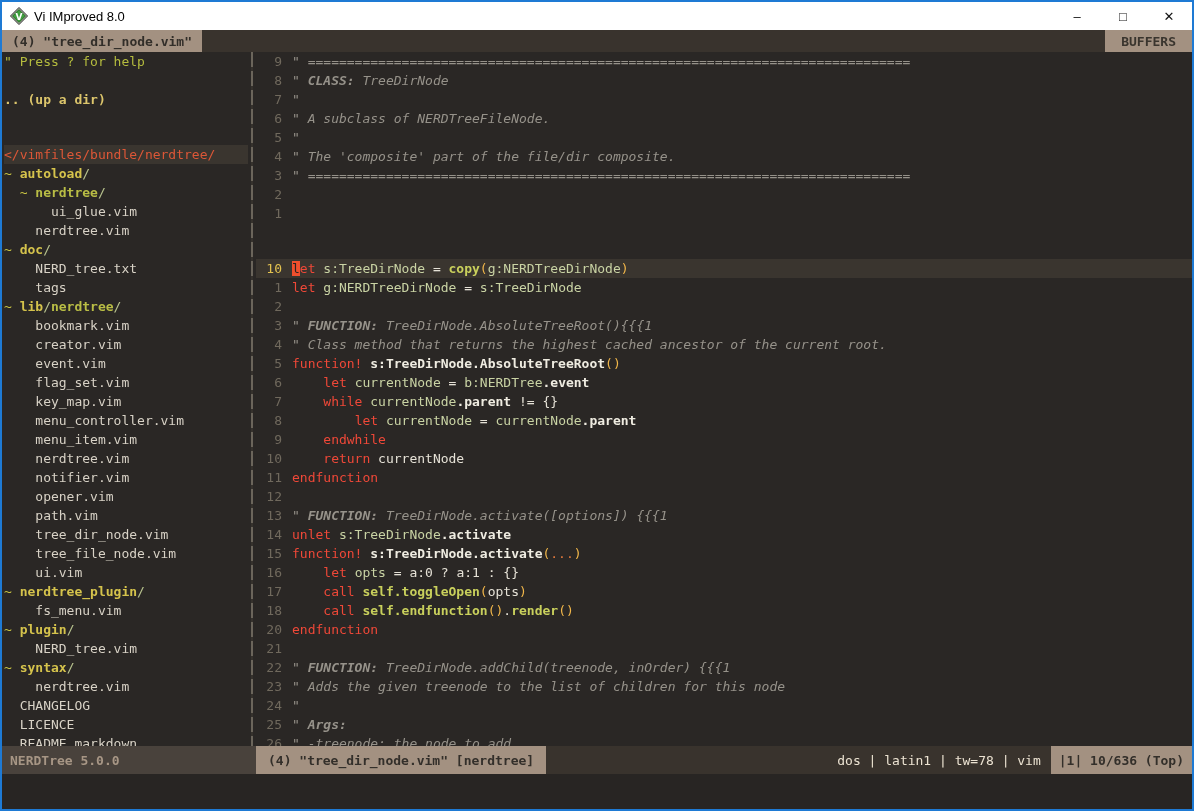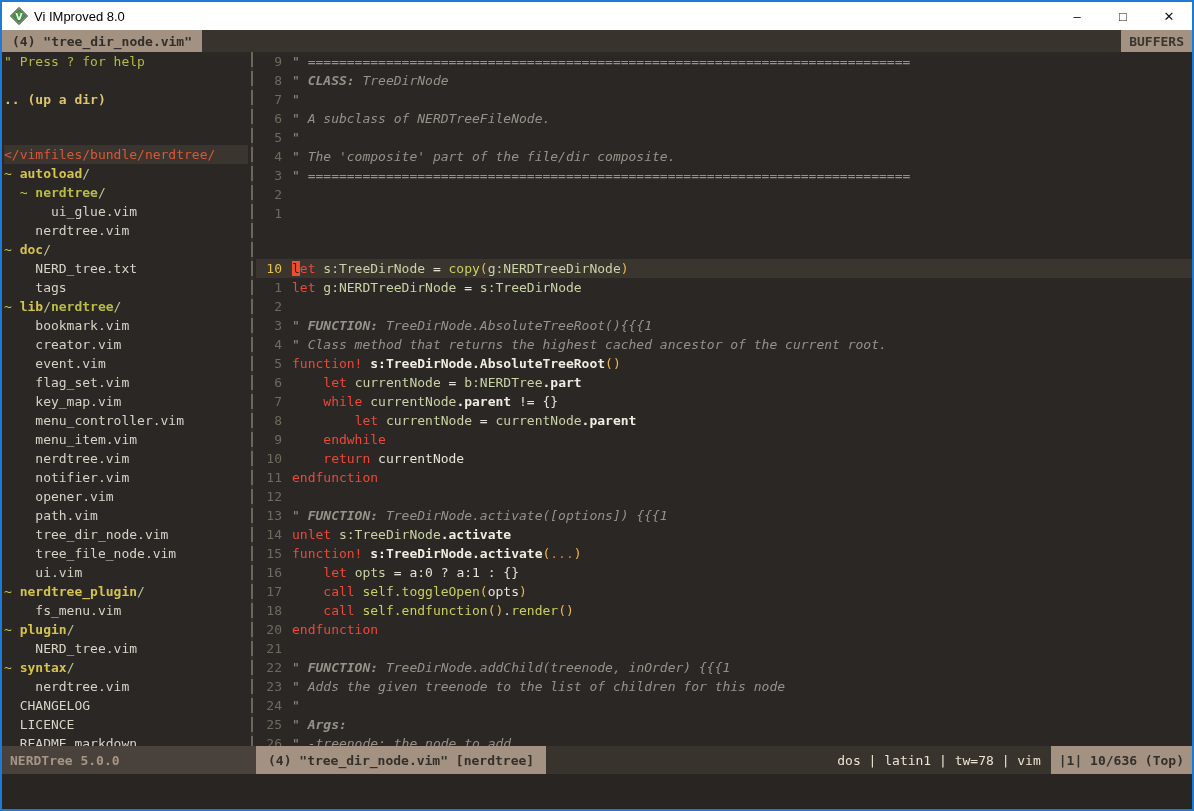--- a/index.html
+++ b/index.html
@@ -13,21 +13,21 @@
     font-family:"Liberation Sans",sans-serif;font-size:13px;color:#000;}
   .titlebar .appicon{width:18px;height:18px;margin:0 6px 0 8px;flex:0 0 auto;}
   .titlebar .title{flex:1 1 auto;}
   .wctrl{width:46px;height:28px;display:flex;align-items:center;justify-content:center;
     color:#111;font-size:13px;cursor:default;}
   
   .tabline{height:22px;background:#39332d;display:flex;align-items:stretch;flex:0 0 auto;
     font-size:13px;font-weight:bold;}
   .tab-active{background:#a39181;color:#322e29;padding:0 10px;display:flex;align-items:center;white-space:pre;}
   .tabfill{flex:1 1 auto;}
-  .buffers-label{background:#a39181;color:#3a352e;padding:0 8px;display:flex;align-items:center;}
+  .buffers-label{background:#a39181;color:#3a352e;padding:0 16px;display:flex;align-items:center;}
   
   .main{flex:1 1 auto;display:flex;overflow:hidden;background:#2a2725;font-size:13px;line-height:19px;}
   .sidebar{width:246px;flex:0 0 auto;overflow:hidden;padding-left:2px;box-sizing:border-box;}
   .vsep{width:8px;flex:0 0 auto;display:flex;justify-content:center;}
   .vsep-line{width:2px;background:repeating-linear-gradient(#6b655b 0 15px,#35312c 15px 19px);}
   .editor{flex:1 1 auto;overflow:hidden;}
   .trow,.cline{height:19px;white-space:pre;}
   .cursorline{background:#3a352f;margin-top:36px;}
   .cline{display:flex;}
   .gut{width:26px;flex:0 0 auto;text-align:right;color:#70695d;}
@@ -41,21 +41,21 @@
   .c-t-dir{color:#d5c34c;font-weight:bold;}
   .c-t-dirg{color:#b9bd45;font-weight:bold;}
   .c-t-slash{color:#b9c48f;}
   .c-t-file{color:#d8d2c6;}
   .c-t-nontext{color:#56514a;}
   
   .c-cm{color:#96928a;font-style:italic;}
   .c-cmb{color:#96928a;font-style:italic;font-weight:bold;}
   .c-kw{color:#ef4838;}
   .c-id{color:#c9d3a4;}
-  .c-fn{color:#c9d05c;font-weight:normal;}
+  .c-fn{color:#c9d05c;font-weight:bold;}
   .c-br{color:#f2b74a;}
   .c-no{color:#e6e2d7;}
   .c-pb{color:#efece1;font-weight:bold;}
   .c-sp{color:#e2793c;}
   .c-cursor{background:#ef4f2d;color:#2b2220;}
   
   .statusline{height:28px;flex:0 0 auto;display:flex;align-items:stretch;font-size:13px;background:#39332d;}
   .st-left{width:254px;flex:0 0 auto;background:#49423c;color:#a79685;font-weight:bold;
     display:flex;align-items:center;padding-left:8px;box-sizing:border-box;white-space:pre;}
   .st-active{background:#a39181;color:#332f2a;font-weight:bold;display:flex;align-items:center;
@@ -141,21 +141,21 @@
         <div class="cline"><span class="gut">4</span><span class="ctext"><span class="c-cm">" The 'composite' part of the file/dir composite.</span></span></div>
         <div class="cline"><span class="gut">3</span><span class="ctext"><span class="c-cm">" =============================================================================</span></span></div>
         <div class="cline"><span class="gut">2</span><span class="ctext"></span></div>
         <div class="cline"><span class="gut">1</span><span class="ctext"></span></div>
         <div class="cline cursorline"><span class="gut cur">10</span><span class="ctext"><span class="c-cursor">l</span><span class="c-kw">et</span><span class="c-no"> </span><span class="c-id">s:TreeDirNode</span><span class="c-no"> = </span><span class="c-fn">copy</span><span class="c-br">(</span><span class="c-id">g:NERDTreeDirNode</span><span class="c-br">)</span></span></div>
         <div class="cline"><span class="gut">1</span><span class="ctext"><span class="c-kw">let</span><span class="c-no"> </span><span class="c-id">g:NERDTreeDirNode</span><span class="c-no"> = </span><span class="c-id">s:TreeDirNode</span></span></div>
         <div class="cline"><span class="gut">2</span><span class="ctext"></span></div>
         <div class="cline"><span class="gut">3</span><span class="ctext"><span class="c-cm">" </span><span class="c-cmb">FUNCTION: </span><span class="c-cm">TreeDirNode.AbsoluteTreeRoot(){{{1</span></span></div>
         <div class="cline"><span class="gut">4</span><span class="ctext"><span class="c-cm">" Class method that returns the highest cached ancestor of the current root.</span></span></div>
         <div class="cline"><span class="gut">5</span><span class="ctext"><span class="c-kw">function!</span><span class="c-no"> </span><span class="c-pb">s:TreeDirNode.AbsoluteTreeRoot</span><span class="c-br">()</span></span></div>
-        <div class="cline"><span class="gut">6</span><span class="ctext"><span class="c-no">    </span><span class="c-kw">let</span><span class="c-no"> </span><span class="c-id">currentNode</span><span class="c-no"> = </span><span class="c-id">b:NERDTree</span><span class="c-pb">.part</span></span></div>
+        <div class="cline"><span class="gut">6</span><span class="ctext"><span class="c-no">    </span><span class="c-kw">let</span><span class="c-no"> </span><span class="c-id">currentNode</span><span class="c-no"> = </span><span class="c-id">b:NERDTree</span><span class="c-pb">.event</span></span></div>
         <div class="cline"><span class="gut">7</span><span class="ctext"><span class="c-no">    </span><span class="c-kw">while</span><span class="c-no"> </span><span class="c-id">currentNode</span><span class="c-pb">.parent</span><span class="c-no"> != {}</span></span></div>
         <div class="cline"><span class="gut">8</span><span class="ctext"><span class="c-no">        </span><span class="c-kw">let</span><span class="c-no"> </span><span class="c-id">currentNode</span><span class="c-no"> = </span><span class="c-id">currentNode</span><span class="c-pb">.parent</span></span></div>
         <div class="cline"><span class="gut">9</span><span class="ctext"><span class="c-no">    </span><span class="c-kw">endwhile</span></span></div>
         <div class="cline"><span class="gut">10</span><span class="ctext"><span class="c-no">    </span><span class="c-kw">return</span><span class="c-no"> currentNode</span></span></div>
         <div class="cline"><span class="gut">11</span><span class="ctext"><span class="c-kw">endfunction</span></span></div>
         <div class="cline"><span class="gut">12</span><span class="ctext"></span></div>
         <div class="cline"><span class="gut">13</span><span class="ctext"><span class="c-cm">" </span><span class="c-cmb">FUNCTION: </span><span class="c-cm">TreeDirNode.activate([options]) {{{1</span></span></div>
         <div class="cline"><span class="gut">14</span><span class="ctext"><span class="c-kw">unlet</span><span class="c-no"> </span><span class="c-id">s:TreeDirNode</span><span class="c-pb">.activate</span></span></div>
         <div class="cline"><span class="gut">15</span><span class="ctext"><span class="c-kw">function!</span><span class="c-no"> </span><span class="c-pb">s:TreeDirNode.activate</span><span class="c-br">(</span><span class="c-sp">...</span><span class="c-br">)</span></span></div>
         <div class="cline"><span class="gut">16</span><span class="ctext"><span class="c-no">    </span><span class="c-kw">let</span><span class="c-no"> </span><span class="c-id">opts</span><span class="c-no"> = a:0 ? a:1 : {}</span></span></div>

